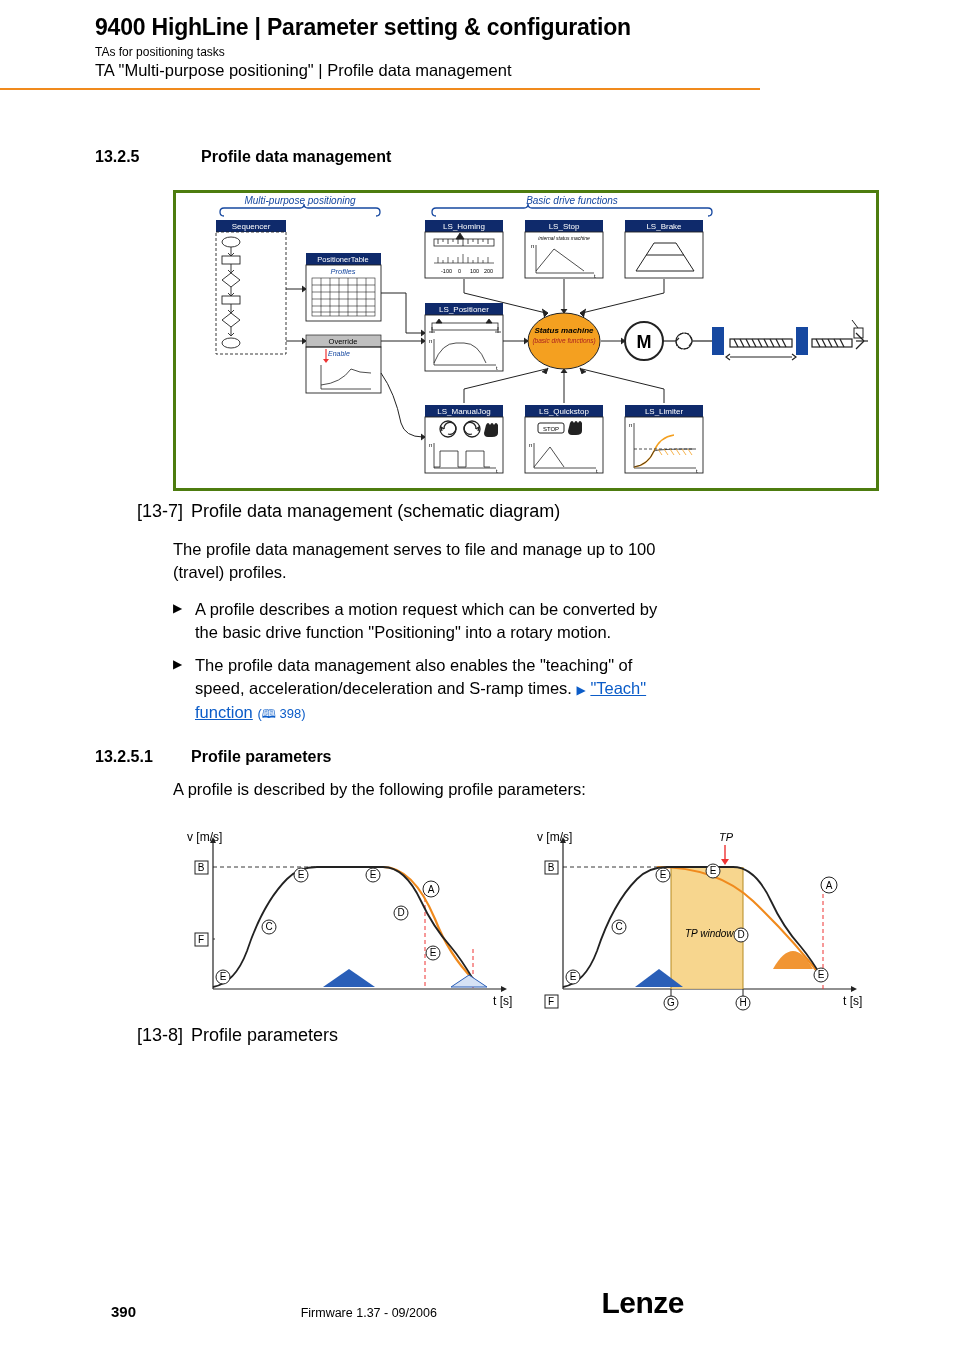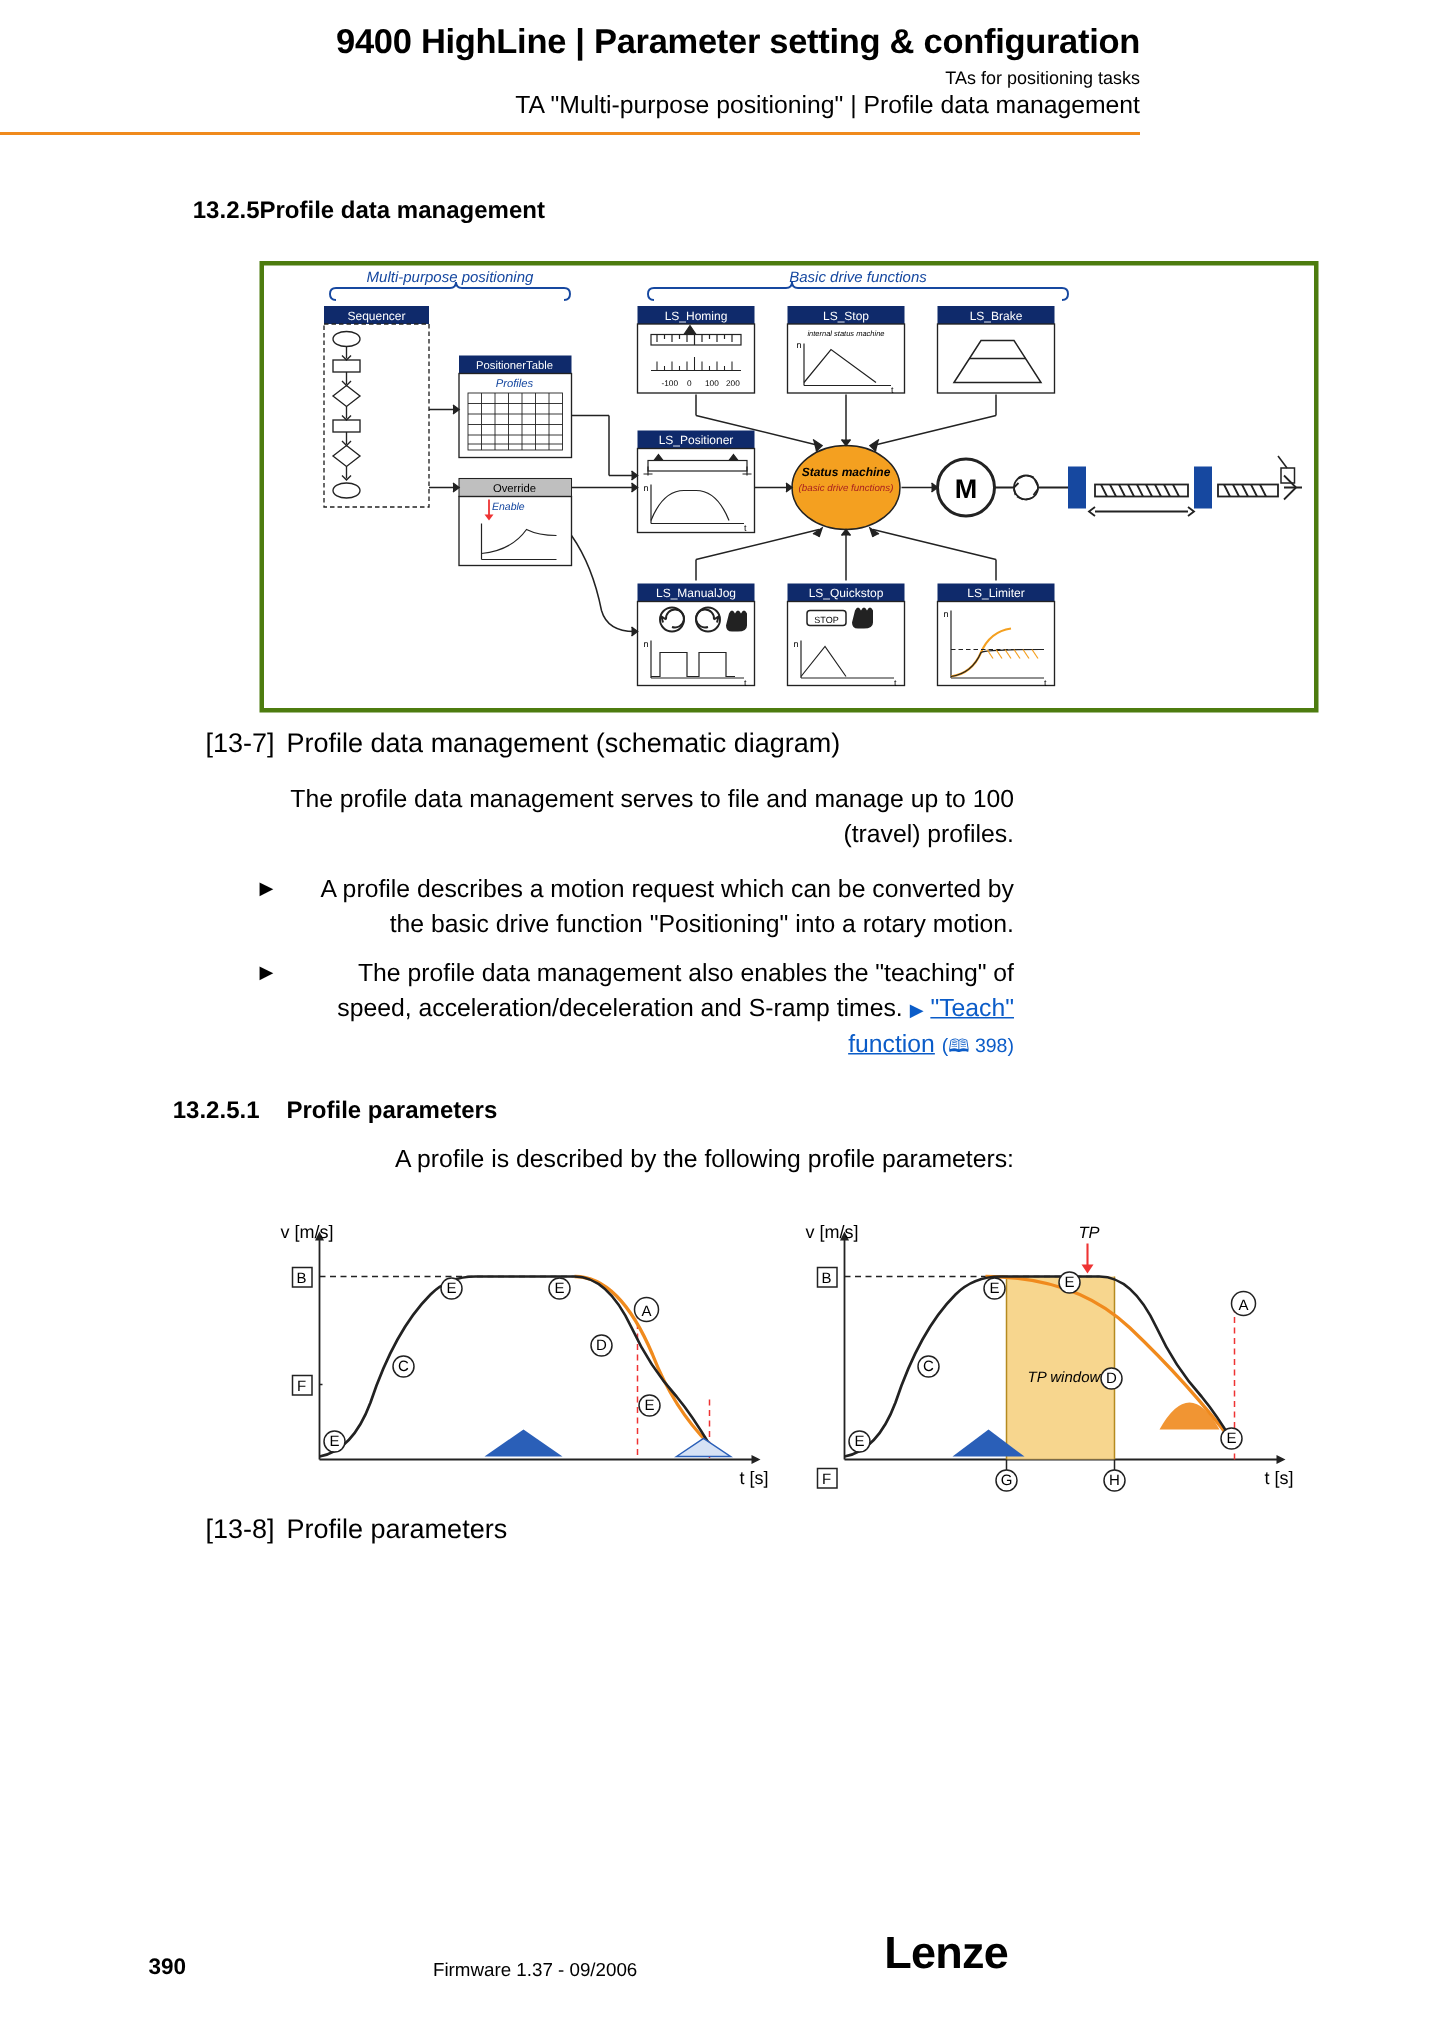--- a/index.html
+++ b/index.html
@@ -11,21 +11,20 @@
     font-family: "Segoe UI", Arial, sans-serif;
     color: #000;
     background: #fff;
     position: relative;
   }
   .page {
     width: 760px;
     height: 1350px;
     position: relative;
     box-sizing: border-box;
-    text-align: right;
   }
   .header {
     padding: 14px 0 0 95px;
   }
   .h-title {
     font-weight: 700;
     font-size: 23px;
     letter-spacing: -0.2px;
   }
   .h-sub1 {
@@ -40,21 +39,22 @@
     margin-top: 8px;
     height: 2px;
     background: #f08a1d;
     width: 100%;
   }
   .section {
     padding: 30px 84px 0 95px;
   }
   .sec-row {
     display: flex;
-    margin-top: 12px;
+    gap: 28px;
+    margin-top: 28px;
   }
   .sec-num {
     font-weight: 700;
     font-size: 16px;
     width: 78px;
     flex: 0 0 78px;
   }
   .sec-title {
     font-weight: 700;
     font-size: 16px;
@@ -127,21 +127,21 @@
   .fig2-box {
     margin: 18px 0 0 78px;
     width: 700px;
     height: 196px;
     position: relative;
   }
 
   .footer {
     position: absolute;
     bottom: 30px;
-    left: 4px;
+    left: 16px;
     width: 100%;
     padding: 0 92px 0 95px;
     box-sizing: border-box;
     display: flex;
     align-items: flex-end;
     justify-content: space-between;
   }
   .footer .pg { font-weight: 700; font-size: 15px; }
   .footer .fw { font-size: 12.5px; }
   .footer .brand {

